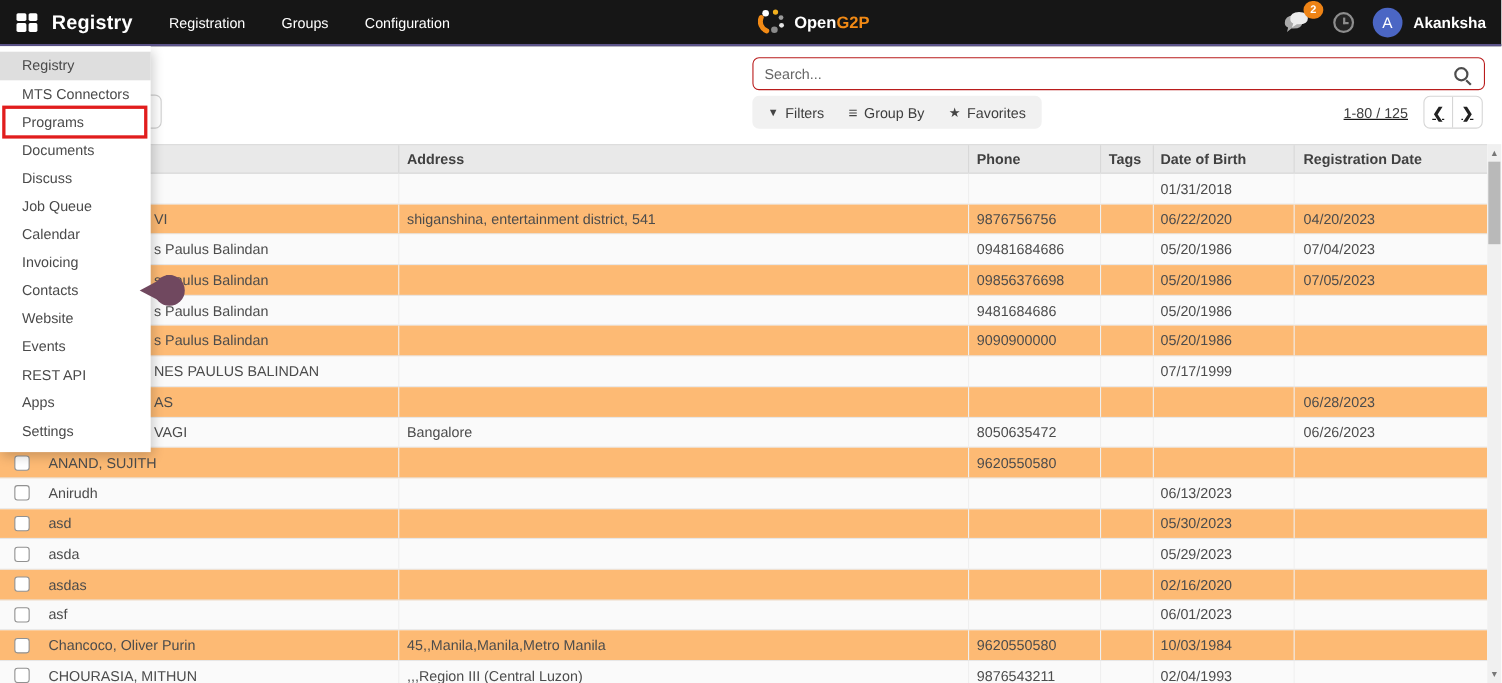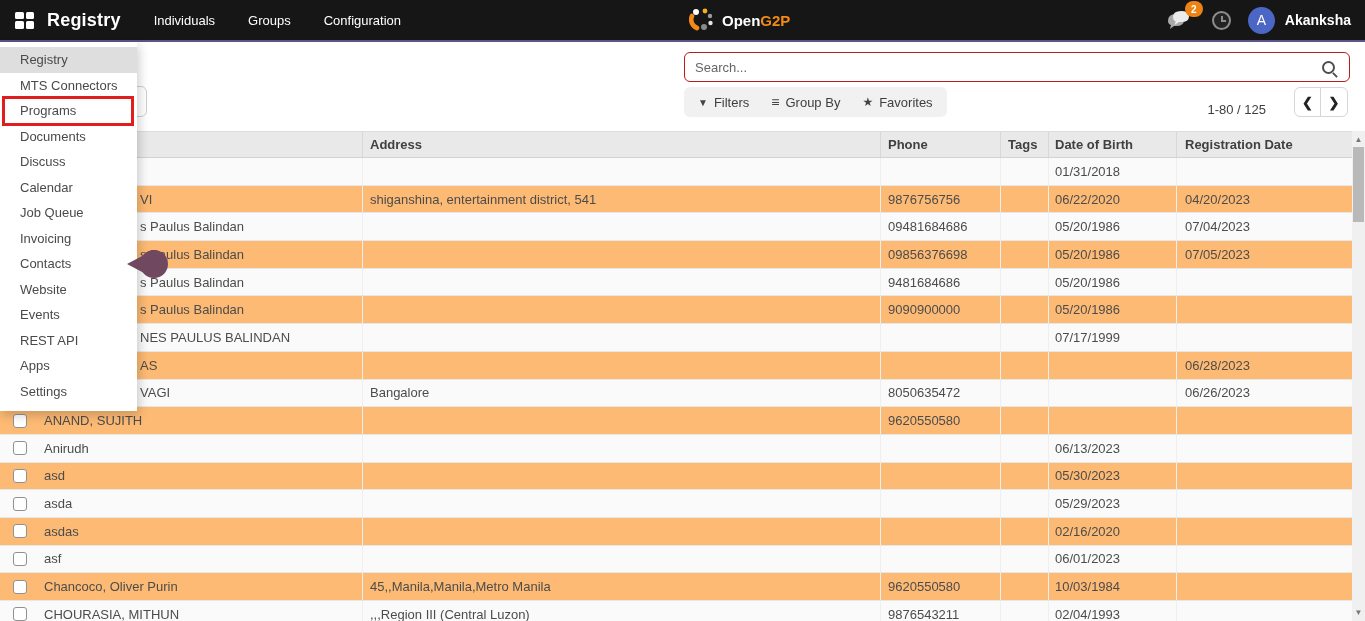--- a/index.html
+++ b/index.html
@@ -44,21 +44,21 @@
                 position:relative; margin-right:14px; cursor:pointer; }
   .search-ico:after { content:""; position:absolute; width:2px; height:6px; background:#4d4d4d;
                       left:10px; top:9px; transform:rotate(-45deg); }
   .filter-bar { position:absolute; left:684px; top:87px; height:30px; background:#f1f1f1;
                 border-radius:6px; display:flex; align-items:center; gap:22px; padding:0 14px;
                 font-size:13px; color:#3e3e3e; }
   .filter-bar .fb-item { display:flex; align-items:center; gap:6px; cursor:pointer; }
   .fb-ico { font-size:10px; color:#444; }
   .fb-ico.lines { font-size:14px; }
   .fb-ico.star { font-size:12px; }
-  .pager { position:absolute; top:87px; right:17px; height:30px; display:flex; align-items:flex-end; gap:28px; }
+  .pager { position:absolute; top:87px; right:17px; height:30px; display:flex; align-items:center; gap:14px;text-decoration:underline; }
   .pager-text { font-size:13px; color:#3e3e3e; }
   .pager-btns { display:flex; border:1px solid #d6d6d6; border-radius:6px; height:30px; background:#fff; }
   .pager-btns .pb { width:26px; display:flex; align-items:center; justify-content:center;
                     font-size:13px; font-weight:bold; color:#222; cursor:pointer; }
   .pager-btns .pb:first-child { border-right:1px solid #d6d6d6; }
 
   
   .tbl { position:absolute; left:0; top:131px; width:1352px; font-size:13px; color:#4c4c4c; }
   .trow { display:flex; height:27.7px; align-items:center; border-bottom:1px solid #e7e7e7; background:#fdba74; }
   .trow:nth-child(odd) { background:#fafafa; }
@@ -106,21 +106,21 @@
 
   <div class="topbar">
     <div class="grid-icon">
       <span></span>
         <span></span>
         <span></span>
         <span></span>
     </div>
     <div class="app-name">Registry</div>
     <div class="top-menus">
-      <div>Individuals</div>
+      <div>Registration</div>
       <div>Groups</div>
       <div>Configuration</div>
     </div>
 
     <div class="brand">
       <svg width="26" height="26" viewBox="0 0 26 26">
         <circle cx="7" cy="5" r="3" fill="#ffffff"></circle>
         <circle cx="16" cy="4" r="2.4" fill="#f2b01e"></circle>
         <circle cx="21" cy="9" r="2.2" fill="#9a9a9a"></circle>
         <path d="M3 9 A 9 9 0 0 0 8 21" stroke="#f28a15" stroke-width="4.6" fill="none" stroke-linecap="round"></path>
@@ -381,22 +381,22 @@
     <div class="sb-arrow sb-down">▼</div>
   </div>
 
   <div class="drawer">
     <div id="drawer-items">
         <div class="d-item active">Registry</div>
         <div class="d-item">MTS Connectors</div>
         <div class="d-item">Programs</div>
         <div class="d-item">Documents</div>
         <div class="d-item">Discuss</div>
+        <div class="d-item">Job Queue</div>
         <div class="d-item">Calendar</div>
-        <div class="d-item">Job Queue</div>
         <div class="d-item">Invoicing</div>
         <div class="d-item">Contacts</div>
         <div class="d-item">Website</div>
         <div class="d-item">Events</div>
         <div class="d-item">REST API</div>
         <div class="d-item">Apps</div>
         <div class="d-item">Settings</div>
       </div>
     <div class="annot"></div>
   </div>

